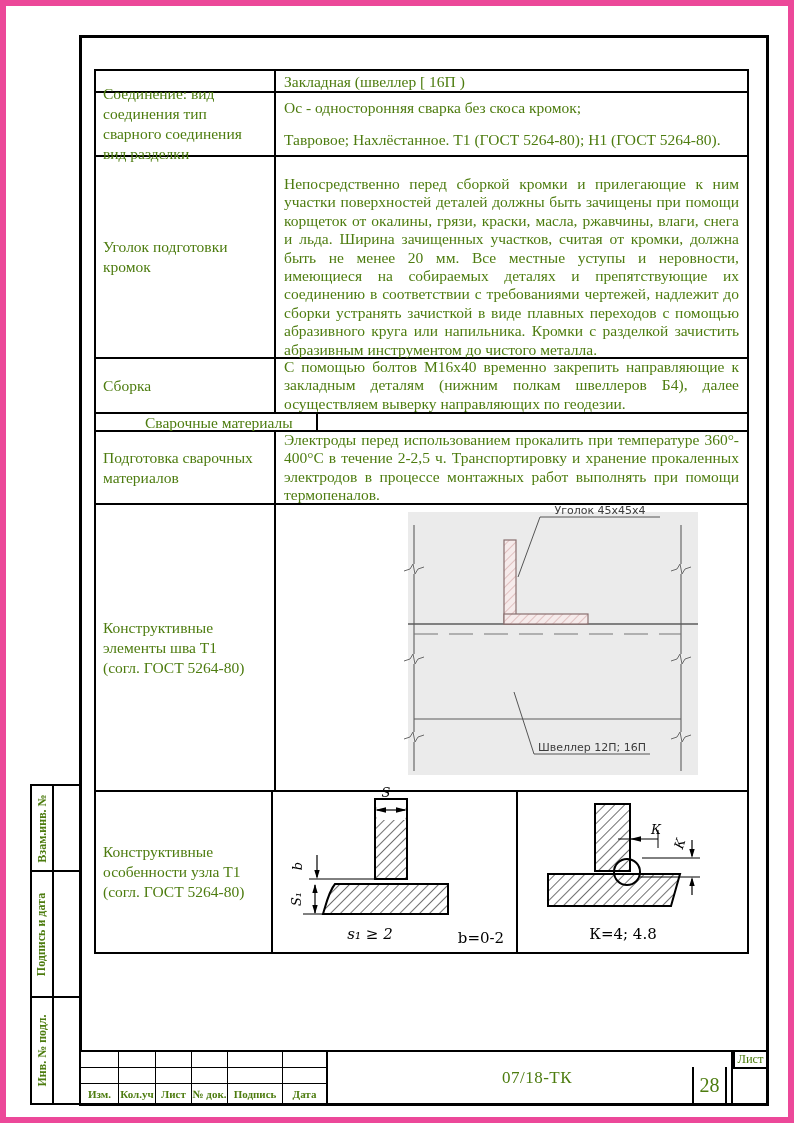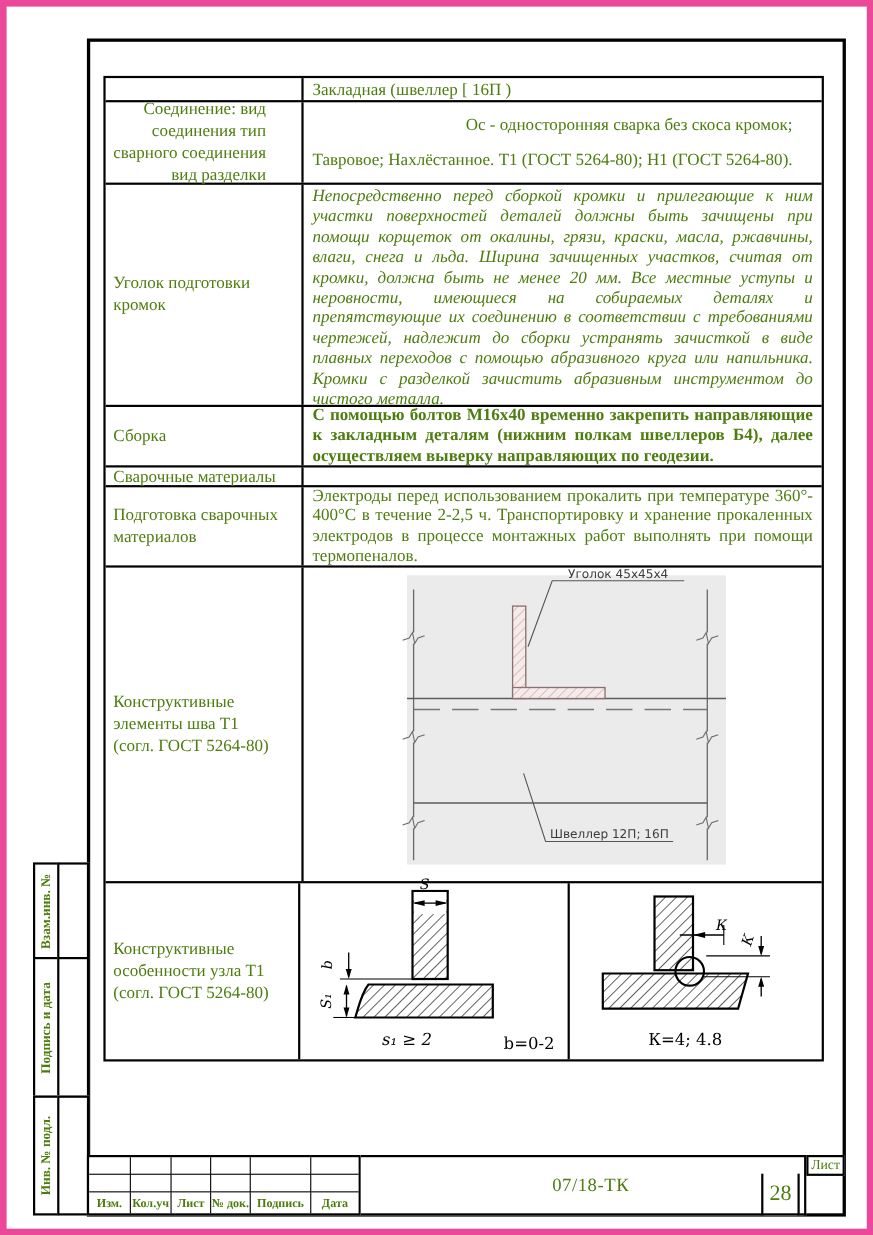--- a/index.html
+++ b/index.html
@@ -5,26 +5,26 @@
   html,body{margin:0;padding:0;background:#fff;}
   .page{position:relative;width:794px;height:1123px;background:#fff;border:6px solid #ec4899;box-sizing:border-box;overflow:hidden;font-family:"Liberation Serif",serif;color:#4d7c0f;}
   .frame{position:absolute;left:73px;top:29px;width:690px;height:1071px;border:3px solid #000;box-sizing:border-box;}
   
   .tbl{position:absolute;left:88px;top:63px;width:655px;border:2px solid #000;box-sizing:border-box;background:#fff;}
   .row{display:flex;border-bottom:2px solid #000;box-sizing:border-box;}
   .row:last-child{border-bottom:none;}
   .lc{width:180px;border-right:2px solid #000;box-sizing:border-box;padding:2px 4px 2px 7px;display:flex;align-items:center;font-size:15.5px;line-height:20px;white-space:pre-line;}
   .rc{flex:1;box-sizing:border-box;padding:0 8px;font-size:15.5px;position:relative;}
   .r0{height:22px;} .r0 .rc{line-height:21px;}
-  .r1{height:75px;text-align:right;} .r1 .rc{display:flex;align-items:center;line-height:32px;white-space:pre-line;}
-  .r2{height:202px;} .r2 .rc{line-height:18.4px;text-align:justify;padding-top:2px;font-style:italic;}
-  .r3{height:55px;} .r3 .rc{display:flex;align-items:center;} .r3 .txt{line-height:18.2px;text-align:justify;font-weight:bold;}
-  .r4{height:18px;} .r4 .lc,.r4 .rc{line-height:15px;padding-top:0;padding-bottom:0;}
+  .r1{height:64px;} .r1 .rc{display:flex;align-items:center;line-height:32px;white-space:pre-line;}
+  .r2{height:202px;} .r2 .rc{line-height:18.4px;text-align:justify;padding-top:18px;}
+  .r3{height:55px;} .r3 .rc{display:flex;align-items:center;} .r3 .txt{line-height:18.2px;text-align:justify;}
+  .r4{height:18px;} .r4 .lc,.r4 .rc{line-height:15px;padding-top:0;padding-bottom:0;margin-left:42px;}
   .r5{height:73px;} .r5 .rc{display:flex;align-items:center;} .r5 .txt{line-height:18.3px;text-align:justify;}
-  .r6{height:287px;} .r6 .rc{padding:16px;}
+  .r6{height:287px;} .r6 .rc{padding:16px;margin-left:38px;}
   .r7{height:160px;} .r7 .rc{padding:0;display:flex;}
   .sub-a{width:245px;border-right:2px solid #000;box-sizing:border-box;position:relative;}
   .sub-b{flex:1;position:relative;}
   
   .stamp-cell{position:absolute;border:2px solid #000;box-sizing:border-box;display:flex;align-items:center;justify-content:center;background:#fff;}
   .vlabel{transform:rotate(-90deg);white-space:nowrap;font-weight:bold;font-size:12px;font-family:"Liberation Serif",serif;}
   
   .tb-grid{position:absolute;left:73px;top:1044px;width:249px;height:55px;border:2px solid #000;box-sizing:border-box;display:grid;grid-template-columns:38px 37px 36px 36px 55px 1fr;grid-template-rows:16px 16px 1fr;background:#fff;}
   .tb-grid>div{border-right:1px solid #000;border-bottom:1px solid #000;box-sizing:border-box;display:flex;align-items:center;justify-content:center;font-weight:bold;font-size:11px;}
   .tb-grid>div:nth-child(6n){border-right:none;}

